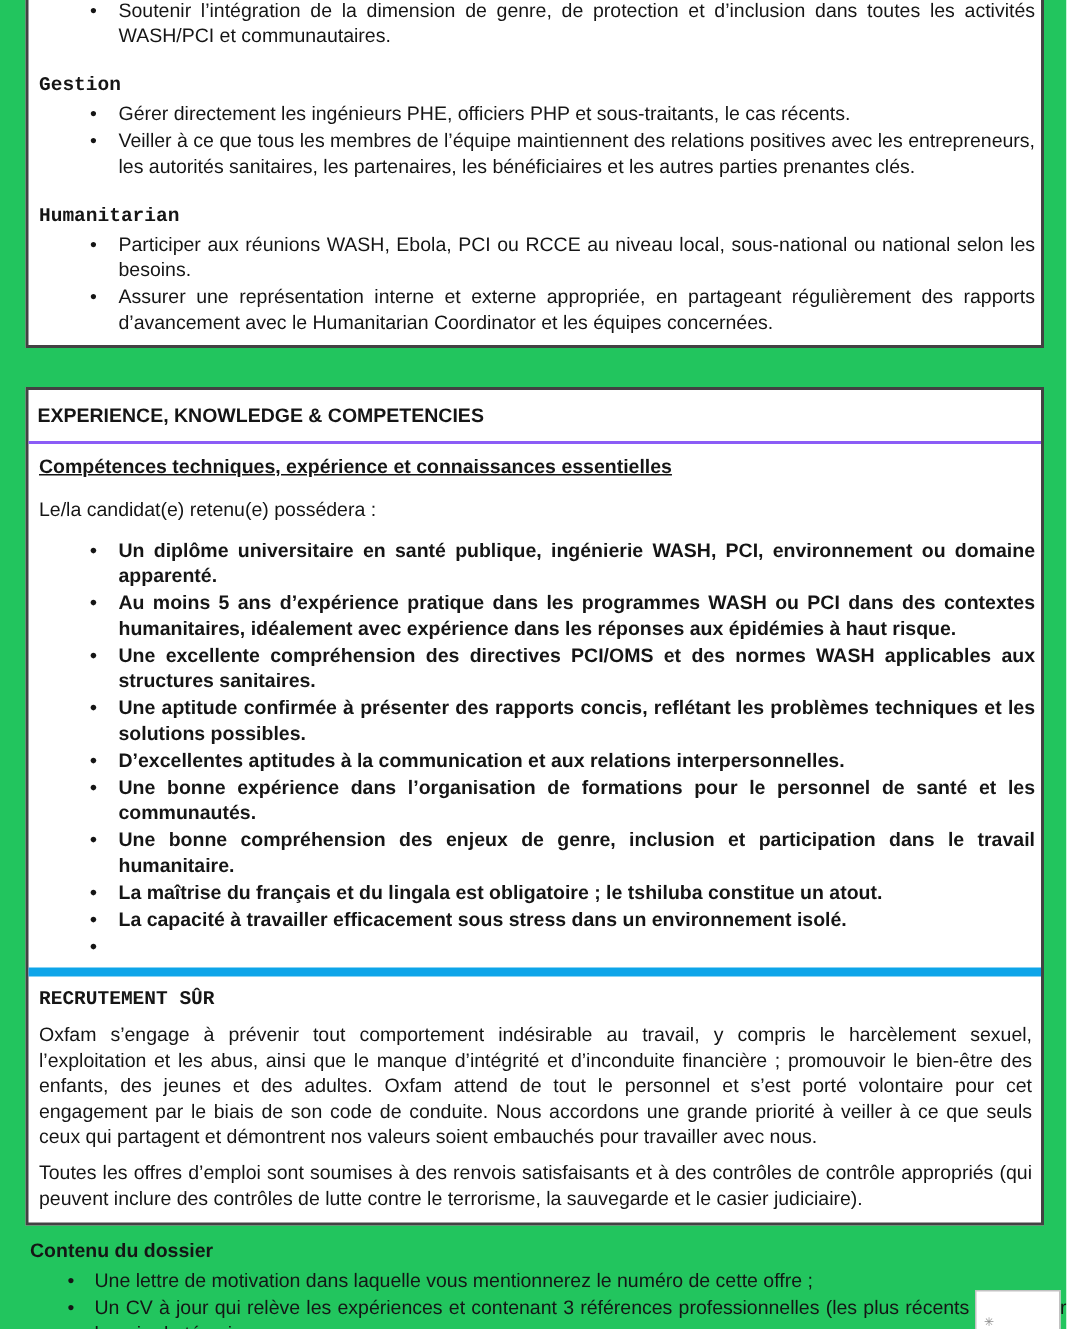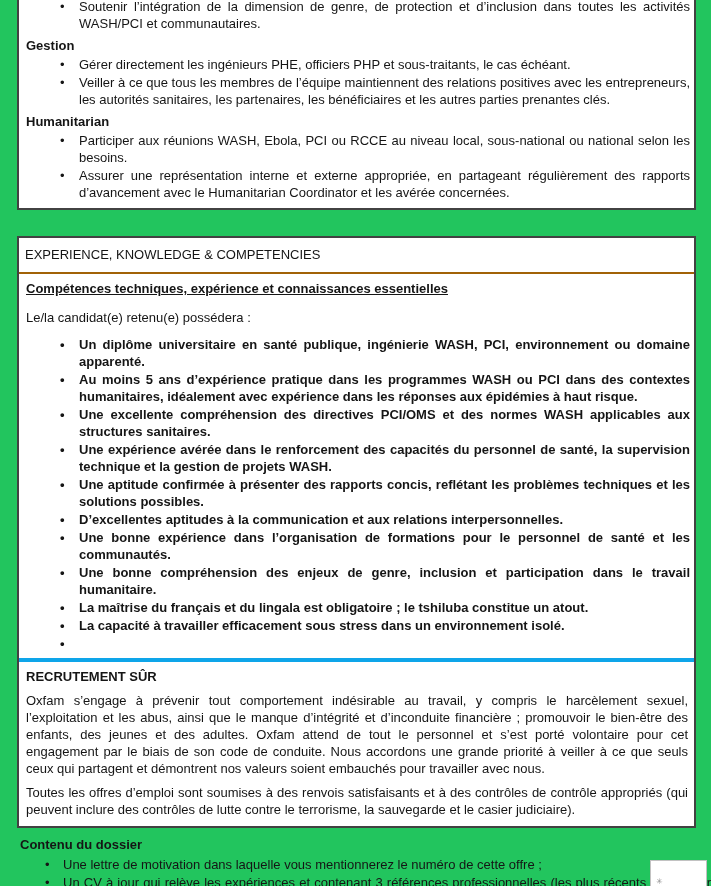--- a/index.html
+++ b/index.html
@@ -16,54 +16,54 @@
   .box {
     box-sizing:border-box;
     margin-left:17px;
     width:679px;
     border:2px solid #424242;
     background:#ffffff;
   }
   #top-box { margin-top:-16px; padding:12px 4px 6px 4px; }
   #comp-box { margin-top:26px; }
 
-  .subhead { font-weight:bold; margin:5px 0 0 3px; }
+  .subhead { font-weight:bold; margin:16px 0 0 3px;font-family:Liberation Mono, monospace; }
   .heading-outside { font-weight:bold; }
 
   ul.blist { list-style:none; margin:2px 0 0 36px; padding:0; }
   ul.blist.first { margin-top:0; }
   ul.blist li {
     position:relative;
     padding-left:20px;
     margin-bottom:1px;
     min-height:17px;
     text-align:justify;
   }
   ul.blist li::before {
     content:"\2022";
     position:absolute; left:1px; top:0;
     font-size:13px;
   }
 
   .box-header {
     padding:8px 6px 9px 6px;
-    border-bottom:2px solid #a16207;
-    font-weight:normal;
+    border-bottom:2px solid #8b5cf6;
+    font-weight:bold;
   }
   .box-section1 { padding:0 4px 5px 4px; }
   .subtitle {
     font-weight:bold;
     text-decoration:underline;
     margin:6px 0 0 3px;
   }
   .intro-line { margin:12px 0 0 3px; }
   #comp-box ul.blist { margin-top:10px;font-weight:bold; }
 
   .safe-section {
-    border-top:4px solid #0ea5e9;
+    border-top:6px solid #0ea5e9;
     padding:5px 4px 8px 4px;
   }
   .safe-section .subhead { margin-top:1px; }
   .safe-section p {
     margin:7px 2px 0 3px;
     text-align:justify;
   }
 
   .dossier {
     margin:8px 0 0 20px;
@@ -89,42 +89,41 @@
 
 <div class="doc">
 
   <div class="box" id="top-box">
     <ul class="blist first">
       <li>Soutenir l’intégration de la dimension de genre, de protection et d’inclusion dans toutes les activités WASH/PCI et communautaires.</li>
     </ul>
 
     <div class="subhead">Gestion</div>
     <ul class="blist">
-      <li>Gérer directement les ingénieurs PHE, officiers PHP et sous-traitants, le cas échéant.</li>
+      <li>Gérer directement les ingénieurs PHE, officiers PHP et sous-traitants, le cas récents.</li>
       <li>Veiller à ce que tous les membres de l’équipe maintiennent des relations positives avec les entrepreneurs, les autorités sanitaires, les partenaires, les bénéficiaires et les autres parties prenantes clés.</li>
     </ul>
 
     <div class="subhead">Humanitarian</div>
     <ul class="blist">
       <li>Participer aux réunions WASH, Ebola, PCI ou RCCE au niveau local, sous-national ou national selon les besoins.</li>
-      <li>Assurer une représentation interne et externe appropriée, en partageant régulièrement des rapports d’avancement avec le Humanitarian Coordinator et les avérée concernées.</li>
+      <li>Assurer une représentation interne et externe appropriée, en partageant régulièrement des rapports d’avancement avec le Humanitarian Coordinator et les équipes concernées.</li>
     </ul>
   </div>
 
   <div class="box" id="comp-box">
     <div class="box-header">EXPERIENCE, KNOWLEDGE &amp; COMPETENCIES</div>
 
     <div class="box-section1">
       <div class="subtitle">Compétences techniques, expérience et connaissances essentielles</div>
       <div class="intro-line">Le/la candidat(e) retenu(e) possédera :</div>
       <ul class="blist">
         <li>Un diplôme universitaire en santé publique, ingénierie WASH, PCI, environnement ou domaine apparenté.</li>
         <li>Au moins 5 ans d’expérience pratique dans les programmes WASH ou PCI dans des contextes humanitaires, idéalement avec expérience dans les réponses aux épidémies à haut risque.</li>
         <li>Une excellente compréhension des directives PCI/OMS et des normes WASH applicables aux structures sanitaires.</li>
-        <li>Une expérience avérée dans le renforcement des capacités du personnel de santé, la supervision technique et la gestion de projets WASH.</li>
         <li>Une aptitude confirmée à présenter des rapports concis, reflétant les problèmes techniques et les solutions possibles.</li>
         <li>D’excellentes aptitudes à la communication et aux relations interpersonnelles.</li>
         <li>Une bonne expérience dans l’organisation de formations pour le personnel de santé et les communautés.</li>
         <li>Une bonne compréhension des enjeux de genre, inclusion et participation dans le travail humanitaire.</li>
         <li>La maîtrise du français et du lingala est obligatoire ; le tshiluba constitue un atout.</li>
         <li>La capacité à travailler efficacement sous stress dans un environnement isolé.</li>
         <li></li>
       </ul>
     </div>
 

